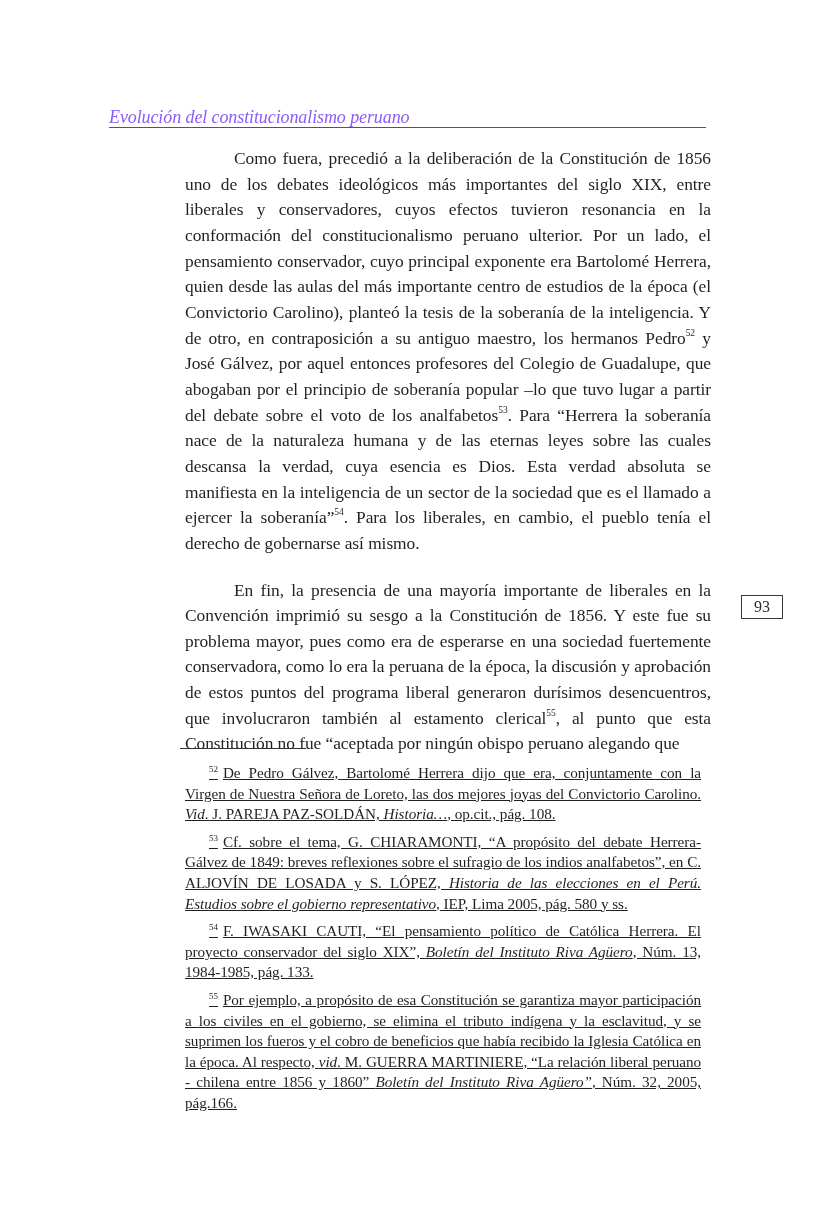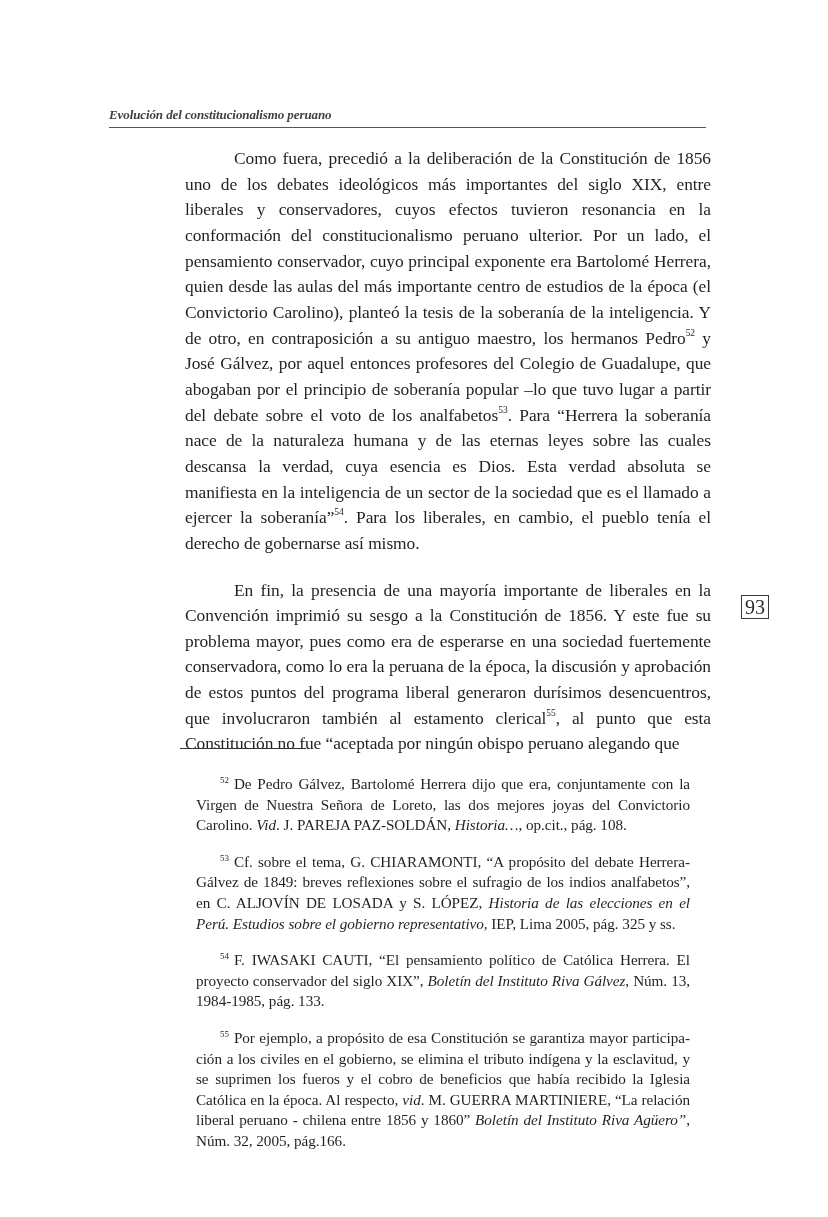--- a/index.html
+++ b/index.html
@@ -13,25 +13,25 @@
       position: relative;
       overflow: hidden;
       font-family: "Liberation Serif", "DejaVu Serif", serif;
       color: #231f20;
     }
     .running-head {
       position: absolute;
       left: 109px;
       top: 107px;
       width: 597px;
-      font-size: 13px;
-      font-weight: bold;
+      font-size: 18px;
+      font-weight: normal;
       font-style: italic;
       letter-spacing: -0.1px;
-      color: #404040;
+      color: #8b5cf6;
     }
     .head-rule {
       position: absolute;
       left: 109px;
       top: 127px;
       width: 597px;
       height: 0;
       border-top: 1.6px solid #555;
     }
     .body-text {
@@ -56,50 +56,51 @@
       font-size: 9.5px;
       line-height: 0;
       vertical-align: super;
       position: relative;
       top: -1px;
     }
     .page-number {
       position: absolute;
       left: 741px;
       top: 595px;
-      width: 28px;
+      width: 42px;
       height: 24px;
       border: 1.4px solid #3a3a3a;
       box-sizing: border-box;
       text-align: center;
-      font-size: 20px;
+      font-size: 16px;
       line-height: 22px;
       color: #2a2a2a;
     }
     .fn-rule {
       position: absolute;
       left: 180px;
       top: 748px;
       width: 126px;
       height: 0;
       border-top: 1.4px solid #333;
     }
     .footnotes {
       position: absolute;
       left: 180px;
       top: 758px;
       width: 526px;
     }
     .fn {
-      margin: 16px;
+      margin: 5px;
       font-size: 15.2px;
       line-height: 20.6px;
       text-align: justify;
       text-indent: 24px;
       letter-spacing: -0.05px;
+      text-decoration: underline;
     }
     .fn + .fn {
       margin-top: 7px;
     }
     .fn-num {
       font-size: 9px;
       vertical-align: super;
       line-height: 0;
       margin-right: 5px;
     }
@@ -116,18 +117,18 @@
   <p class="para"><span>En fin, la presencia de una mayoría importante de liberales en la Convención imprimió su sesgo a la Constitución de 1856. Y este fue su problema mayor, pues como era de esperarse en una sociedad fuertemente conservadora, como lo era la peruana de la época, la discusión y aprobación de estos puntos del programa liberal generaron durísimos desencuen­tros, que involucraron también al estamento clerical</span><sup class="fnref">55</sup><span>, al punto que esta Constitución no fue “aceptada por ningún obispo peruano alegando que</span></p>
 </div>
 
 <div class="page-number">93</div>
 
 <div class="fn-rule"></div>
 
 <div class="footnotes">
   <p class="fn"><span class="fn-num">52</span><span>De Pedro Gálvez, Bartolomé Herrera dijo que era, conjuntamente con la Virgen de Nuestra Señora de Loreto, las dos mejores joyas del Convictorio Carolino. </span><span class="it">Vid</span><span>. J. PAREJA PAZ-SOLDÁN, </span><span class="it">Historia…</span><span>, op.cit., pág. 108.</span></p>
 
-  <p class="fn"><span class="fn-num">53</span><span>Cf. sobre el tema, G. CHIARAMONTI, “A propósito del debate Herrera-Gálvez de 1849: breves reflexiones sobre el sufragio de los indios analfabetos”, en C. ALJOVÍN DE LOSADA y S. LÓPEZ, </span><span class="it">Historia de las elecciones en el Perú. Estudios sobre el gobierno representativo,</span><span> IEP, Lima 2005, pág. 325 y ss.</span></p>
+  <p class="fn"><span class="fn-num">53</span><span>Cf. sobre el tema, G. CHIARAMONTI, “A propósito del debate Herrera-Gálvez de 1849: breves reflexiones sobre el sufragio de los indios analfabetos”, en C. ALJOVÍN DE LOSADA y S. LÓPEZ, </span><span class="it">Historia de las elecciones en el Perú. Estudios sobre el gobierno representativo,</span><span> IEP, Lima 2005, pág. 580 y ss.</span></p>
 
-  <p class="fn"><span class="fn-num">54</span><span>F. IWASAKI CAUTI, “El pensamiento político de Católica Herrera. El proyecto conservador del siglo XIX”, </span><span class="it">Boletín del Instituto Riva Gálvez</span><span>, Núm. 13, 1984-1985, pág. 133.</span></p>
+  <p class="fn"><span class="fn-num">54</span><span>F. IWASAKI CAUTI, “El pensamiento político de Católica Herrera. El proyecto conservador del siglo XIX”, </span><span class="it">Boletín del Instituto Riva Agüero</span><span>, Núm. 13, 1984-1985, pág. 133.</span></p>
 
   <p class="fn"><span class="fn-num">55</span><span>Por ejemplo, a propósito de esa Constitución se garantiza mayor participa­ción a los civiles en el gobierno, se elimina el tributo indígena y la esclavitud, y se suprimen los fueros y el cobro de beneficios que había recibido la Iglesia Católica en la época. Al respecto, </span><span class="it">vid</span><span>. M. GUERRA MARTINIERE, “La relación liberal peruano - chilena entre 1856 y 1860” </span><span class="it">Boletín del Instituto Riva Agüero”</span><span>, Núm. 32, 2005, pág.166.</span></p>
 </div>
 
 </body></html>

